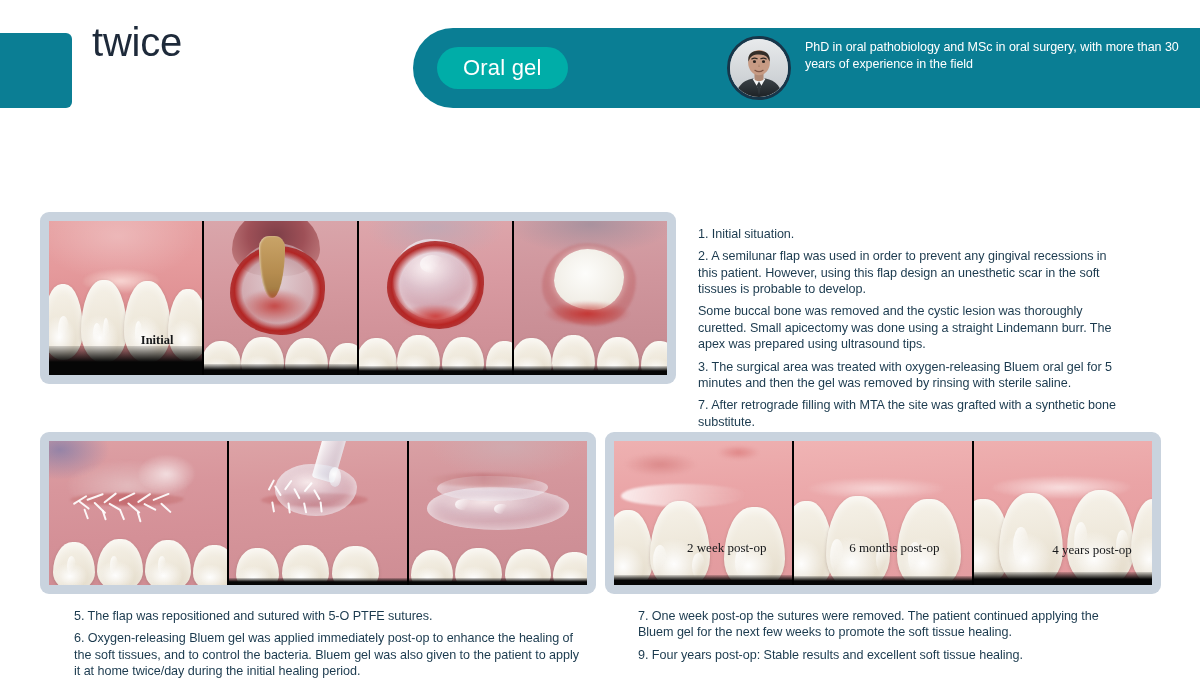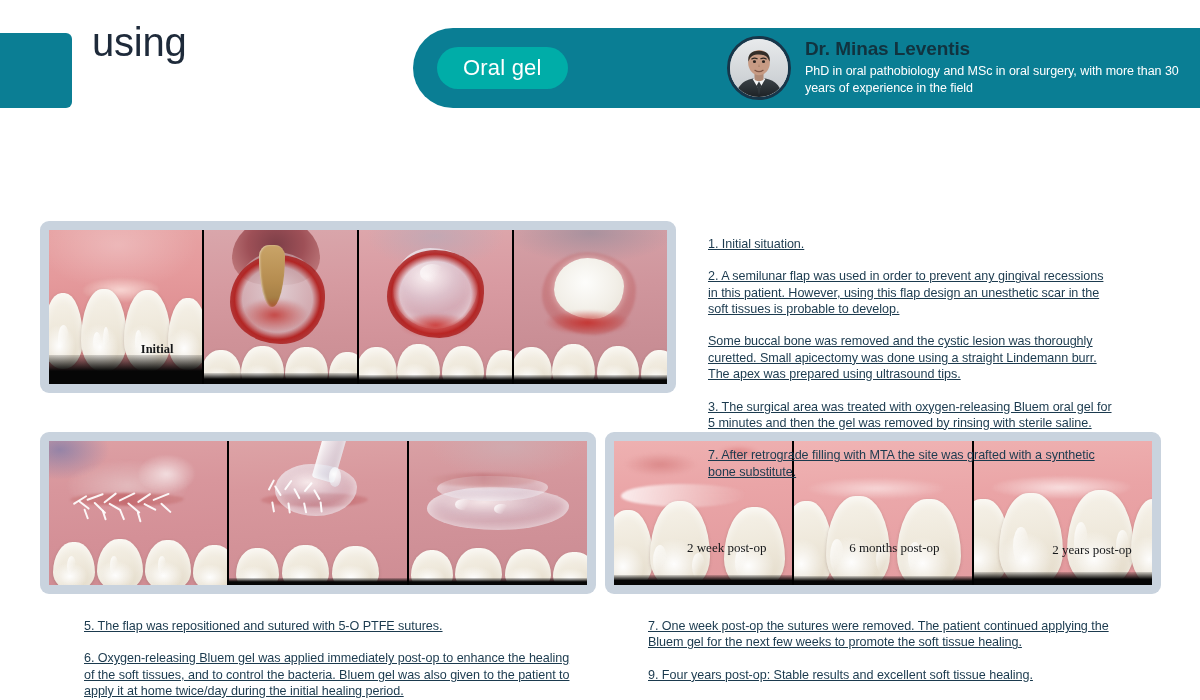--- a/index.html
+++ b/index.html
@@ -150,36 +150,36 @@
     position: absolute;
     font-family: "Liberation Serif", serif;
     color: #16181a;
     font-size: 13px;
     z-index: 6;
     white-space: nowrap;
   }
   .photo-label.bold { font-weight: bold; font-size: 12.5px; }
 
   
-  #frame-top      { left: 40px;  top: 212px; width: 636px; height: 172px; margin-top: 9px; }
+  #frame-top      { left: 40px;  top: 212px; width: 636px; height: 172px; }
   #frame-sutures  { left: 40px;  top: 432px; width: 556px; height: 162px; }
   #frame-postop   { left: 605px; top: 432px; width: 556px; height: 162px; }
 
   
   .caption {
     position: absolute;
     color: #1B3A4E;
     font-size: 12.6px;
     line-height: 1.30;
     letter-spacing: -0.05px;
   }
   #caption-top     { left: 692px; top: 220px; width: 440px; }
   #caption-sutures { left: 68px;  top: 602px; width: 520px; }
   #caption-postop  { left: 632px; top: 602px; width: 500px; }
-  .caption p { margin: 16px; text-decoration: underline; }
+  .caption p { margin: 6px; }
 
   .tooth {
     position: absolute;
     background:
       radial-gradient(ellipse 60% 40% at 40% 70%, rgba(255,255,255,.95), rgba(255,255,255,0) 70%),
       linear-gradient(170deg, #f6f2e9 0%, #efe9dc 45%, #e2d9c7 100%);
     border-radius: 46% 46% 48% 48% / 62% 62% 38% 38%;
     box-shadow: inset 0 4px 8px rgba(255,255,255,.6), 0 1px 3px rgba(120,90,80,.35);
   }
   .shine {
@@ -227,21 +227,21 @@
 </head>
 <body>
 
 <div class="page">
 
   <div class="header">
 
     <div class="header-square"></div>
 
     <div class="title-block">
-      <span class="title-sub">using</span>
+      <span class="title-sub">twice</span>
     </div>
 
     <div class="teal-banner">
 
       <div class="oral-pill">
         <span>Oral gel</span>
       </div>
 
       <div class="doctor-block">
         <div class="avatar">
@@ -275,21 +275,20 @@
             <ellipse cx="37" cy="25" rx="1.7" ry="1.5" fill="#24201d"></ellipse>
 
             <path d="M24 22 q3 -1.6 6 -0.2" stroke="#2b2622" stroke-width="1.3" fill="none" stroke-linecap="round"></path>
             <path d="M34 21.8 q3 -1.4 6 0.2" stroke="#2b2622" stroke-width="1.3" fill="none" stroke-linecap="round"></path>
 
             <path d="M32 27 l-1.2 4 h2.4 z" fill="#b28a73"></path>
             <path d="M27.5 34.5 q4.5 3.2 9 0" stroke="#7d5443" stroke-width="1.3" fill="none" stroke-linecap="round"></path>
           </svg>
         </div>
         <div class="doctor-text">
-          <div class="doctor-name">Dr. Minas Leventis</div>
           <div class="doctor-desc">PhD in oral pathobiology and MSc in oral surgery, with more than 30 years of experience in the field</div>
         </div>
       </div>
     </div>
   </div>
 
   <div class="frame" id="frame-top">
     <div class="strip">
 
       <div class="photo">
@@ -462,21 +461,21 @@
         <div class="px" style="background:linear-gradient(176deg,#eeb0b0 0%,#eaa4a6 34%,#e69da0 70%,#e2999d 100%);"></div>
         <div class="lesion" style="left:10%;top:24%;width:78%;height:16%;background:radial-gradient(ellipse at 50% 50%, rgba(255,248,248,.7), rgba(250,225,225,0) 76%);filter:blur(1.3px);"></div>
         <div class="tooth" style="left:-10%;top:40%;width:30%;height:60%;"></div>
         <div class="tooth" style="left:14%;top:36%;width:36%;height:66%;"></div>
         <div class="tooth" style="left:52%;top:34%;width:38%;height:68%;"></div>
         <div class="tooth" style="left:88%;top:40%;width:26%;height:60%;"></div>
         <div class="shine" style="left:22%;top:60%;width:9%;height:26%;"></div>
         <div class="shine" style="left:56%;top:56%;width:8%;height:28%;"></div>
         <div class="shine" style="left:80%;top:62%;width:7%;height:22%;"></div>
         <div class="dark-base" style="height:9%;"></div>
-        <div class="photo-label" style="left:44%;top:70%;">2 years post-op</div>
+        <div class="photo-label" style="left:44%;top:70%;">4 years post-op</div>
       </div>
 
     </div>
   </div>
 
   <div class="caption" id="caption-top">
     <p>1.  Initial situation.</p>
     <p>2.  A semilunar flap was used in order to prevent any gingival recessions in this patient. However, using this flap design an unesthetic scar in the soft tissues is probable to develop.</p>
     <p>Some buccal bone was removed and the cystic lesion was thoroughly curetted. Small apicectomy was done using a straight Lindemann burr. The apex was prepared using ultrasound tips.</p>
     <p>3.  The surgical area was treated with oxygen-releasing Bluem oral gel for 5 minutes and then the gel was removed by rinsing with sterile saline.</p>

